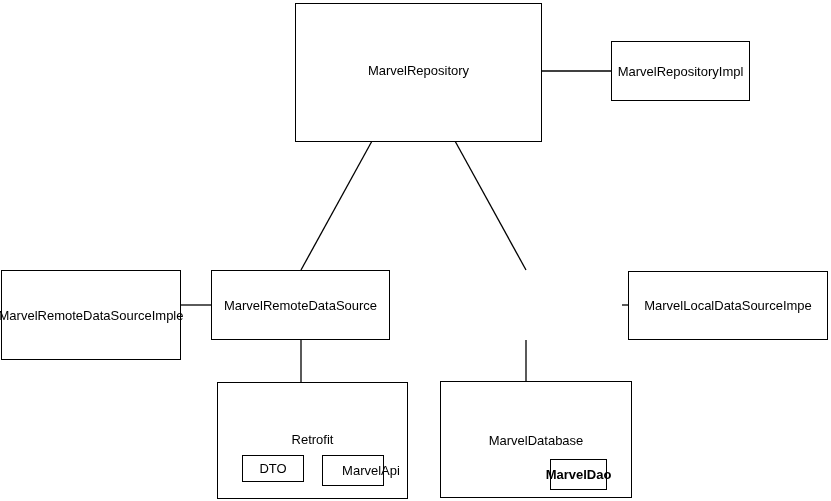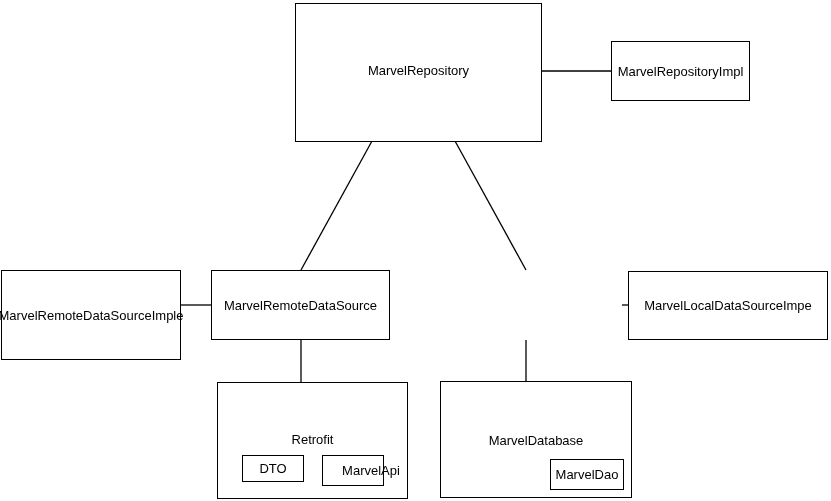--- a/index.html
+++ b/index.html
@@ -58,21 +58,21 @@
   .database      { left: 430px; top: 381px; width: 192px; height: 117px; margin-left: 10px; }
   
   .repo .container-label     { top: 59px; }
   .retrofit .container-label { top: 49px; }
   .database .container-label { top: 51px; }
   
   .mapper          { left: 124px; top: 95px; width: 102px; height: 30px; }
   .dto             { left: 24px;  top: 72px; width: 62px;  height: 27px; }
   .marvel-api      { left: 104px; top: 72px; width: 62px;  height: 31px; padding-left: 36px; }
   .favorite-entity { left: 9px;   top: 77px; width: 82px;  height: 31px; }
-  .marvel-dao      { left: 109px; top: 77px; width: 74px;  height: 31px; }
+  .marvel-dao      { left: 109px; top: 77px; width: 57px;  height: 31px; font-weight: bold; }
 </style>
 </head>
 <body>
 
 <div id="canvas">
 
   <svg id="edges" viewBox="0 0 831 501" xmlns="http://www.w3.org/2000/svg">
     <line x1="541" y1="71" x2="611" y2="71" stroke="#000000" stroke-width="1.3"></line>
     <line x1="372" y1="141" x2="301" y2="270" stroke="#000000" stroke-width="1.3"></line>
     <line x1="455" y1="141" x2="526" y2="270" stroke="#000000" stroke-width="1.3"></line>

